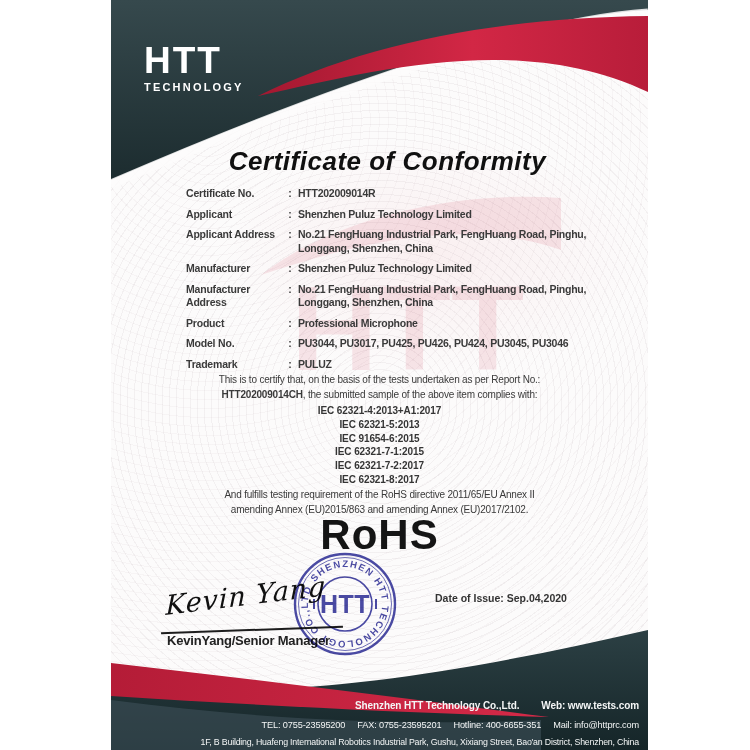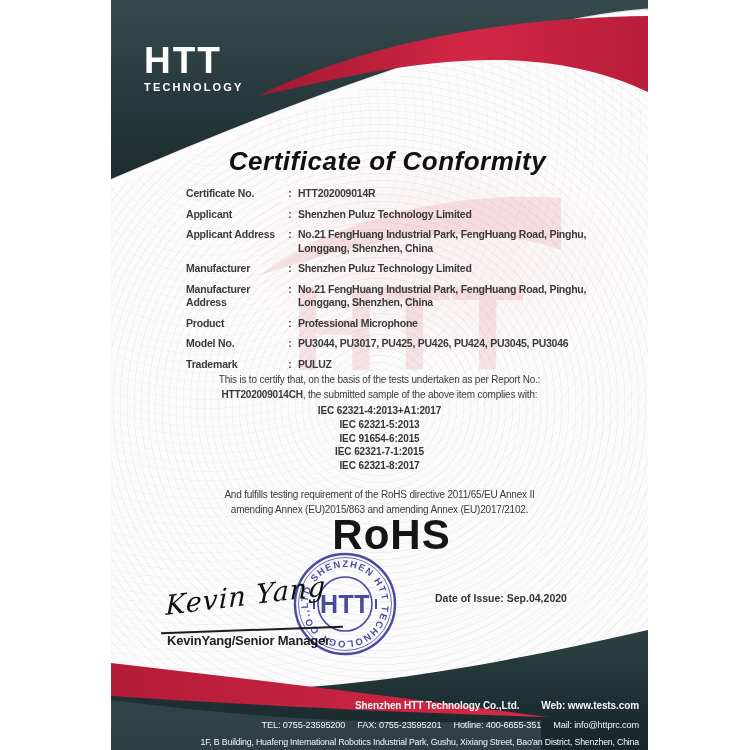--- a/index.html
+++ b/index.html
@@ -38,21 +38,21 @@
   .statement b{letter-spacing:-.2px;}
   .standards{
     position:absolute;left:0;top:404px;width:100%;text-align:center;z-index:3;
     font-size:10px;font-weight:bold;color:#353535;line-height:13.8px;letter-spacing:-.1px;
   }
   .directive{
     position:absolute;left:0;top:488px;width:100%;text-align:center;z-index:3;
     font-size:10px;color:#3a3a3a;line-height:14.5px;letter-spacing:-.2px;
   }
   .rohs{
-    position:absolute;left:12px;top:511px;width:100%;text-align:center;z-index:3;
+    position:absolute;left:0;top:511px;width:100%;text-align:center;z-index:3;
     font-size:42px;font-weight:bold;color:#151515;letter-spacing:1px;
   }
   .sig-script{
     position:absolute;left:54px;top:580px;z-index:3;
     font-family:"DejaVu Serif",serif;font-style:italic;font-size:27px;color:#101010;
     transform:rotate(-7deg) skewX(-8deg);letter-spacing:1px;white-space:nowrap;
   }
   .sig-line{position:absolute;left:50px;top:629px;width:182px;height:2px;background:#1d1d1d;transform:rotate(-2deg);z-index:3;}
   .sig-name{position:absolute;left:56px;top:633px;z-index:3;font-size:13px;font-weight:bold;color:#222;letter-spacing:-.2px;white-space:nowrap;}
   .stamp{position:absolute;left:181px;top:551px;z-index:4;opacity:.88;mix-blend-mode:multiply;}
@@ -153,20 +153,21 @@
   <div class="statement">
     <div>This is to certify that, on the basis of the tests undertaken as per Report No.:</div>
     <div><b>HTT202009014CH</b><span>, the submitted sample of the above item complies with:</span></div>
   </div>
 
   <div class="standards">
     <div>IEC 62321-4:2013+A1:2017</div>
     <div>IEC 62321-5:2013</div>
     <div>IEC 91654-6:2015</div>
     <div>IEC 62321-7-1:2015</div>
+    <div>IEC 62321-7-2:2017</div>
     <div>IEC 62321-8:2017</div>
   </div>
 
   <div class="directive">
     <div>And fulfills testing requirement of the RoHS directive 2011/65/EU Annex II</div>
     <div>amending Annex (EU)2015/863 and amending Annex (EU)2017/2102.</div>
   </div>
 
   <div class="rohs">RoHS</div>
 

